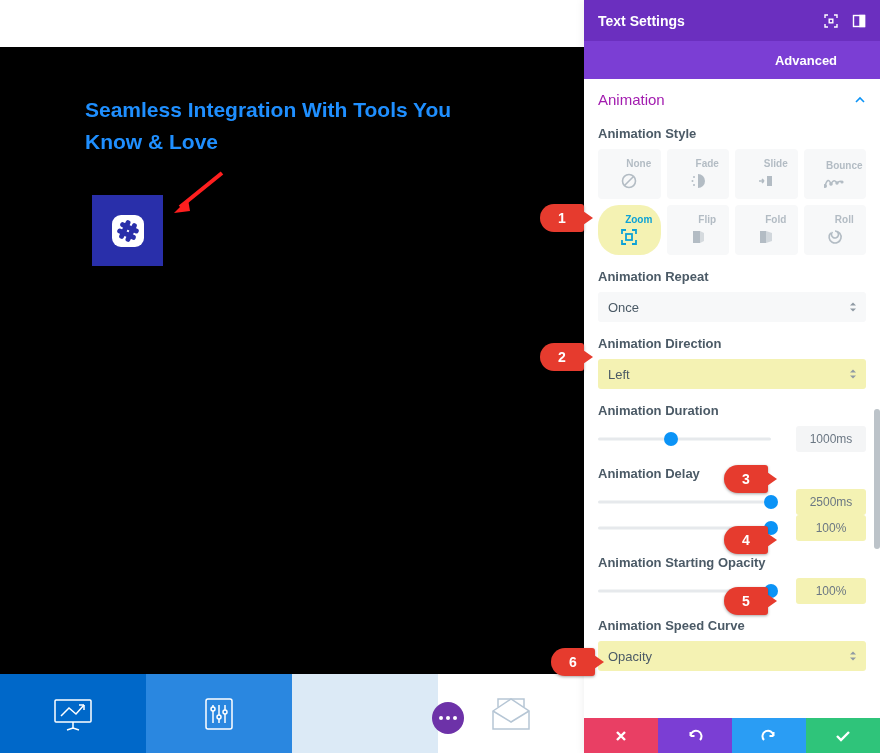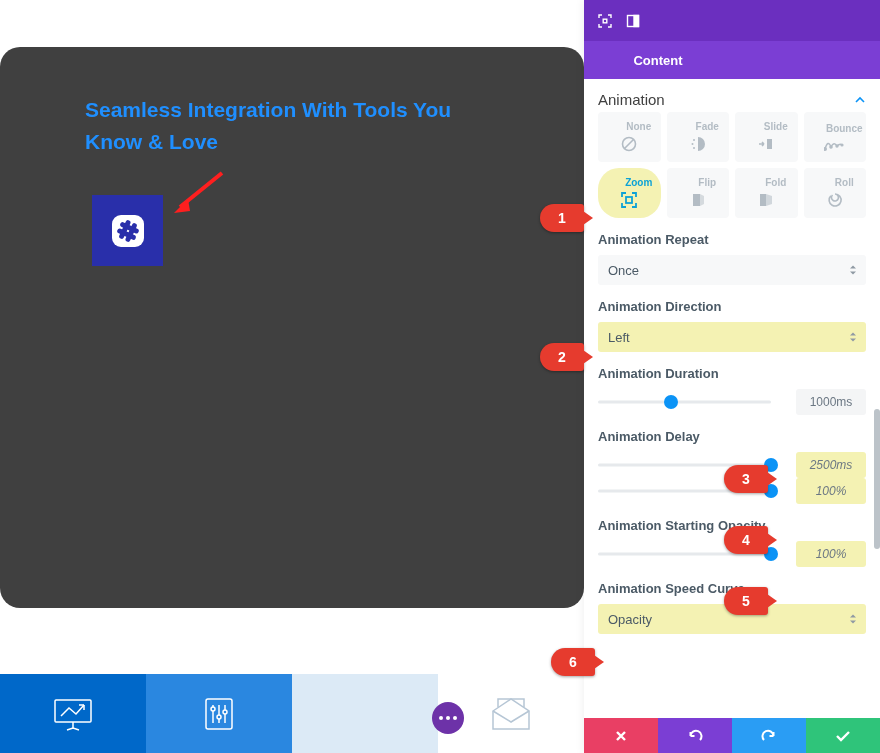--- a/index.html
+++ b/index.html
@@ -5,23 +5,22 @@
   * { box-sizing: border-box; }
   html, body { margin:0; padding:0; font-family: -apple-system, "Helvetica Neue", Arial, sans-serif; font-size:14px; color:#333;}
   body { width:880px; height:753px; overflow:hidden; position:relative; background:#fff;}
 
   
   .preview {
     position:absolute; left:0; top:0; width:584px; height:753px;
     background:#fff;
   }
   .preview-canvas {
-    position:absolute; left:0; top:47px; width:584px; height:561px;
-    background:#404040;
-    border-radius:20px;
+    position:absolute; left:0; top:47px; width:584px; height:627px;
+    background:#000000;
   }
   .headline {
     position:absolute; left:85px; top:47px; width:410px;
     font-size:21px; font-weight:700; color:#1f8fff; line-height:1.5;
   }
   .slack-box {
     position:absolute; left:92px; top:148px; width:71px; height:71px;
     background:#292faa; display:flex; align-items:center; justify-content:center;
   }
   .arrow-annot {
@@ -54,21 +53,21 @@
   .panel-title { font-weight:700; font-size:14px; flex:1;}
   .panel-head-icons { display:flex; gap:14px;}
   .panel-head-icons svg { display:block;}
 
   .tabs { height:38px; background:#7b3ed4; display:flex; color:#fff; font-size:13px; font-weight:600;}
   .tab { flex:1; display:flex; align-items:center; justify-content:center; cursor:pointer;}
   .tab.active { background:#944fea;margin-top:48px;}
 
   .panel-body { flex:1; overflow-y:auto; padding:0 14px 10px 14px; position:relative;}
   .section-row { display:flex; align-items:center; justify-content:space-between; padding:12px 0 4px;}
-  .section-title { color:#404040; font-size:15px; font-weight:500;}
+  .section-title { color:#a21caf; font-size:15px; font-weight:500;}
   .sect-chevron { color:#0b93f6;}
 
   .field-label { color:#4b5a66; font-size:13px; font-weight:600; margin:14px 0 8px;}
 
   .style-grid { display:grid; grid-template-columns:repeat(4,1fr); gap:6px;}
   .style-btn {
     height:50px; background:#f7f8f9; border-radius:4px; display:flex; flex-direction:column;
     align-items:center; justify-content:center; color:#b3bcc4; font-size:10px; font-weight:700; cursor:pointer;
   }
   .style-btn.selected { color:#0da2d6;border-radius:21px;}
@@ -92,21 +91,21 @@
   .track-line {
     position:absolute; left:0; right:0; top:50%; height:3px; background:#e6e9ec; transform:translateY(-50%); border-radius:3px;
   }
   .track-handle {
     position:absolute; top:50%; width:14px; height:14px; background:#0b93f6; border-radius:50%; transform:translate(-50%,-50%);
   }
   .value-chip {
     width:70px; height:26px; background:#f4f5f6; border-radius:3px; display:flex; align-items:center;
     justify-content:center; font-size:12px; color:#6b7783;
   }
-  .value-chip.highlight { background:#f4f2b3;font-style:italic;}
+  .value-chip.highlight { background:#f4f2b3;}
 
   
   .scroll-ind {
     position:absolute; right:0; top:330px; width:6px; height:140px; background:#bcc3c9; border-radius:3px;
   }
 
   
   .action-bar { height:35px; display:flex;}
   .act { flex:1; display:flex; align-items:center; justify-content:center; color:#fff; cursor:pointer;}
   .act.cancel { background:#e93f64;}
@@ -182,45 +181,47 @@
 
   <div class="fab">
     <span></span>
       <span></span>
       <span></span>
   </div>
 </div>
 
 <div class="panel">
   <div class="panel-head">
+    <div class="panel-title">Text Settings</div>
     <div class="panel-head-icons">
       <svg width="14" height="14" viewBox="0 0 14 14" fill="none" stroke="#fff" stroke-width="1.4">
           <rect x="5.2" y="5.2" width="3.6" height="3.6"></rect>
           <path d="M1 4V1h3M13 4V1h-3M1 10v3h3M13 10v3h-3"></path>
         </svg>
       <svg width="14" height="14" viewBox="0 0 14 14" fill="none" stroke="#fff" stroke-width="1.4">
           <rect x="1.5" y="1.5" width="11" height="11"></rect>
           <rect x="8" y="1.5" width="4.5" height="11" fill="#fff"></rect>
         </svg>
     </div>
   </div>
 
   <div class="tabs">
-    <div class="tab">Content</div>
     <div class="tab active">Design</div>
+    <div class="tab">Advanced</div>
   </div>
 
   <div class="panel-body">
     <div class="section-row">
       <div class="section-title">Animation</div>
       <svg class="sect-chevron" width="12" height="12" viewBox="0 0 12 12">
           <path d="M2 8 L6 4 L10 8" fill="none" stroke="#0b93f6" stroke-width="1.6"></path>
         </svg>
     </div>
 
+    <div class="field-label">Animation Style</div>
     <div class="style-grid">
       <div class="style-btn">
         <div class="lbl">None</div>
         <svg width="18" height="18" viewBox="0 0 18 18">
             <circle cx="9" cy="9" r="6.5" fill="none" stroke="currentColor" stroke-width="1.6"></circle>
             <line x1="4.5" y1="13.5" x2="13.5" y2="4.5" stroke="currentColor" stroke-width="1.6"></line>
           </svg>
       </div>
       <div class="style-btn">
         <div class="lbl">Fade</div>

